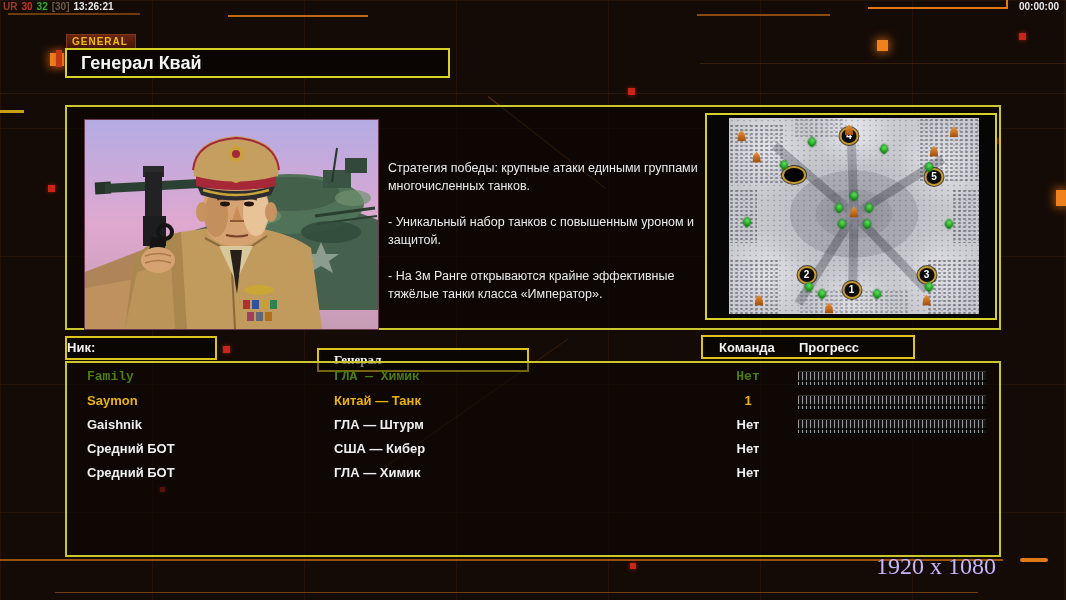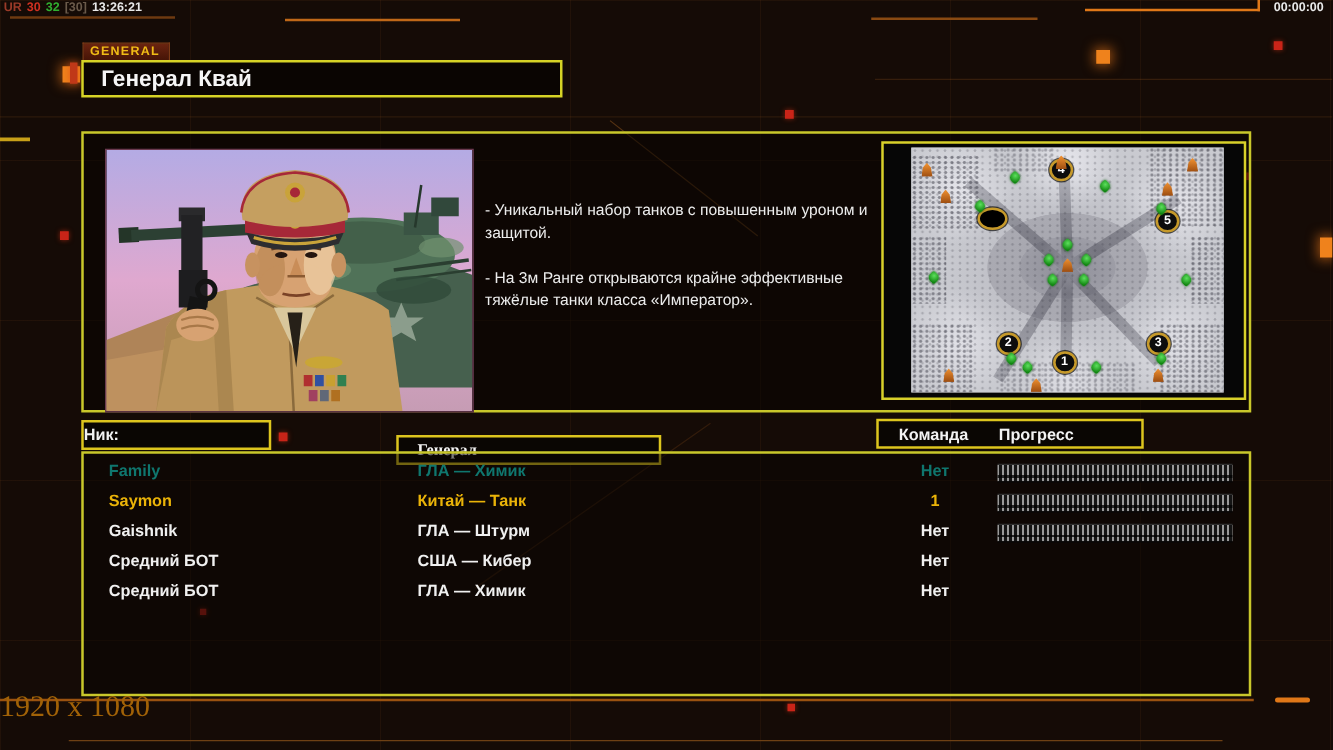--- a/index.html
+++ b/index.html
@@ -110,22 +110,22 @@
   .c-nick{position:absolute;left:20px;}
   .c-gen{position:absolute;left:267px;}
   .c-team{position:absolute;left:651px;width:60px;text-align:center;}
   .progress{position:absolute;left:731px;top:6px;width:188px;height:13px;
     background:
       linear-gradient(rgba(0,0,0,0) 0 8px, rgba(0,0,0,.75) 8px 10px, rgba(0,0,0,0) 10px),
       repeating-linear-gradient(90deg, #9a9a9a 0 1px, #141414 1px 4px);
     border-top:1px solid #303030;border-bottom:1px solid #070707;}
   
   .resolution{
-    position:absolute;left:0;right:70px;top:552px;text-align:left;
-    color:#a16207;font:400 24px/28px "Liberation Serif",serif;
+    position:absolute;left:0;right:70px;top:552px;text-align:right;
+    color:#c4b5fd;font:400 24px/28px "Liberation Serif",serif;
   }
 </style>
 </head>
 <body>
 
 <div class="bg-grid"></div>
 <div>
   <div class="deco" style="left:8px;top:13px;width:132px;height:2px;background:#6e3a10;"></div>
   <div class="deco" style="left:697px;top:14px;width:133px;height:2px;background:#8a4a12;"></div>
   <div class="deco" style="left:228px;top:15px;width:140px;height:2px;background:#c06818;"></div>
@@ -244,20 +244,21 @@
         <rect x="58" y="96" width="23" height="30" fill="#1d1d1f"></rect>
         <rect x="64" y="118" width="15" height="28" fill="#141414" transform="rotate(12 71 131)"></rect>
         <circle cx="80" cy="112" r="7" fill="none" stroke="#141414" stroke-width="4"></circle>
         <ellipse cx="73" cy="140" rx="17" ry="13" fill="#d7a272"></ellipse>
         <path d="M60,136 Q73,131 86,136 M60,143 Q73,138 86,143" stroke="#a87848" stroke-width="1.6" fill="none"></path>
       </g>
     </svg>
   </div>
 
   <div class="desc">
+    <p>Стратегия победы: крупные атаки едиными группами многочисленных танков.</p>
     <p>- Уникальный набор танков с повышенным уроном и защитой.</p>
     <p>- На 3м Ранге открываются крайне эффективные тяжёлые танки класса «Император».</p>
   </div>
 
   <div class="map-frame">
     <div class="map-canvas">
       <div class="map-terrain"></div>
       <div class="map-road" style="transform:rotate(-92deg);width:78px;"></div>
       <div class="map-road" style="transform:rotate(-32deg);"></div>
       <div class="map-road" style="transform:rotate(-139deg);"></div>
@@ -309,21 +310,21 @@
 
 <div class="hdr-box hdr-nick">Ник:</div>
 <div class="hdr-box hdr-general">Генерал</div>
 <div class="hdr-box hdr-team">
   <span class="t1">Команда</span>
   <span class="t2">Прогресс</span>
 </div>
 
 <div class="players-panel">
   <div class="player-rows">
-    <div class="player-row" style="color: #0f766e;">
+    <div class="player-row" style="color: #4d7c0f; font-family: Liberation Mono, monospace;">
       <span class="c-nick">Family</span>
       <span class="c-gen">ГЛА — Химик</span>
       <span class="c-team">Нет</span>
       <span class="progress"></span>
     </div>
     <div class="player-row" style="color: #eab308;">
       <span class="c-nick">Saymon</span>
       <span class="c-gen">Китай — Танк</span>
       <span class="c-team">1</span>
       <span class="progress"></span>

